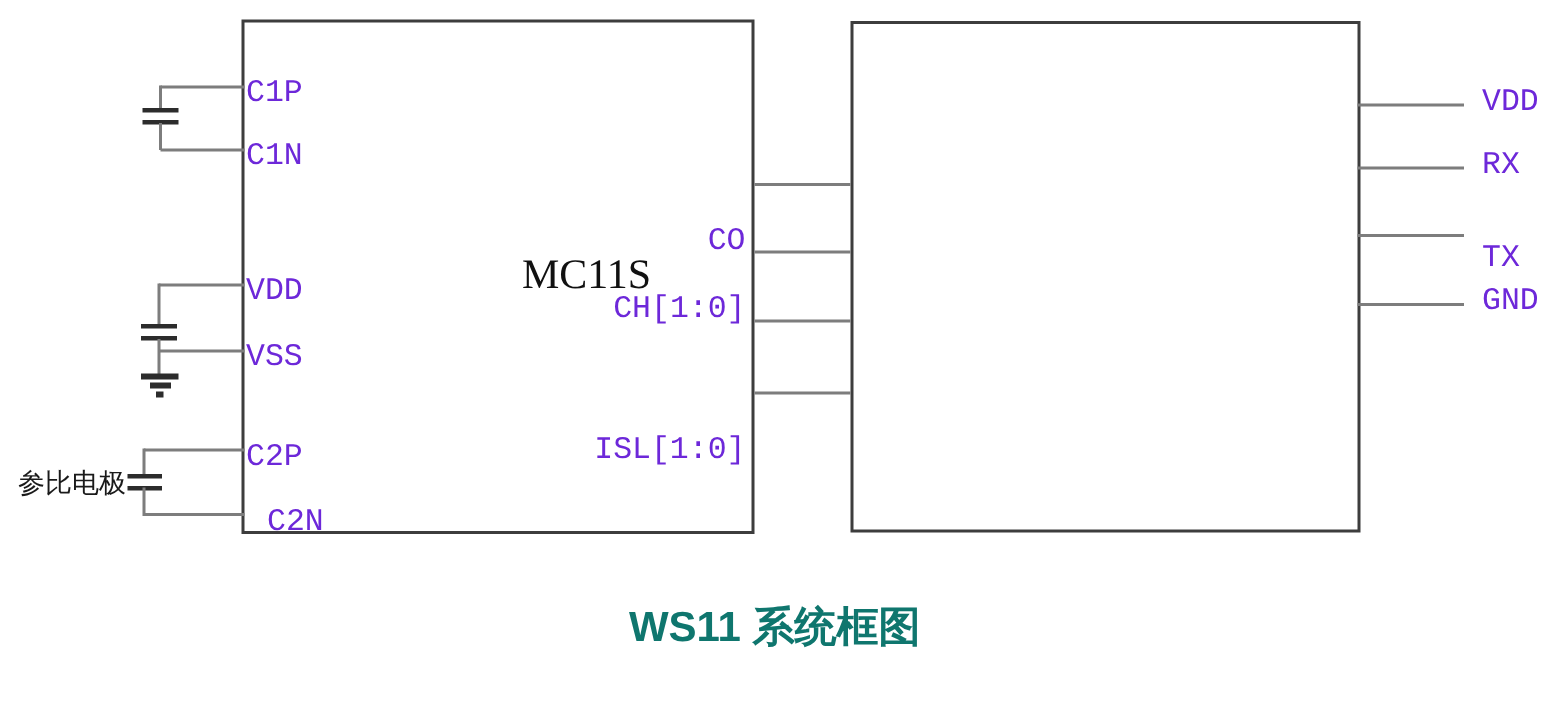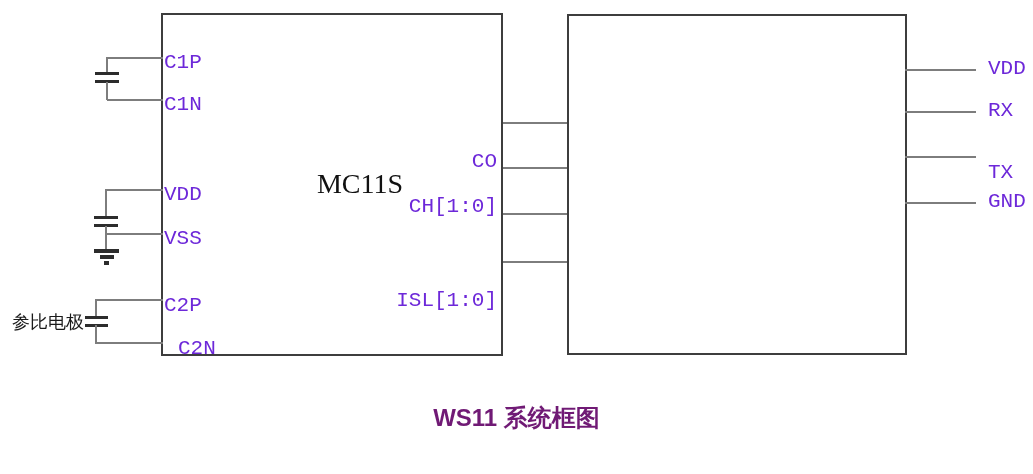--- a/index.html
+++ b/index.html
@@ -19,21 +19,21 @@
   #mc11s-block{left:161px;top:13px;width:342px;height:343px;}
   #mcu-block{left:567px;top:14px;width:340px;height:341px;}
   .block-title{
     position:absolute;
     font-family:"Liberation Serif","DejaVu Serif",serif;
     font-size:28px;line-height:30px;
     color:#111111;
     text-align:center;
     white-space:nowrap;
   }
-  #mc11s-title{left:161px;top:169px;width:398px;}
+  #mc11s-title{left:161px;top:169px;width:398px;padding-left:31px;}
   #mcu-title{left:567px;top:168px;width:340px;}
   .pin{
     position:absolute;
     font-family:"Liberation Mono","DejaVu Sans Mono",monospace;
     font-size:21px;line-height:20px;
     color:#6d28d9;
     white-space:nowrap;
   }
   .pin.right-inside{right:536px;width:170px;text-align:right;margin-top:40px;}
   .wire{position:absolute;background:#7d7d7d;}
@@ -53,23 +53,23 @@
     left:6px;top:311px;width:78px;
     font-size:18px;line-height:22px;
     color:#1a1a1a;
     text-align:right;
     white-space:nowrap;
   }
   .caption{
     position:absolute;
     left:0;top:404px;width:100%;
     text-align:center;
-    font-size:24px;line-height:28px;
+    font-size:28px;line-height:28px;
     font-weight:bold;
-    color:#701a75;
+    color:#0f766e;
     white-space:nowrap;
   }
 </style>
 </head>
 <body>
 
 <div id="canvas">
 
   <div class="block" id="mc11s-block"></div>
   <div class="block" id="mcu-block"></div>

